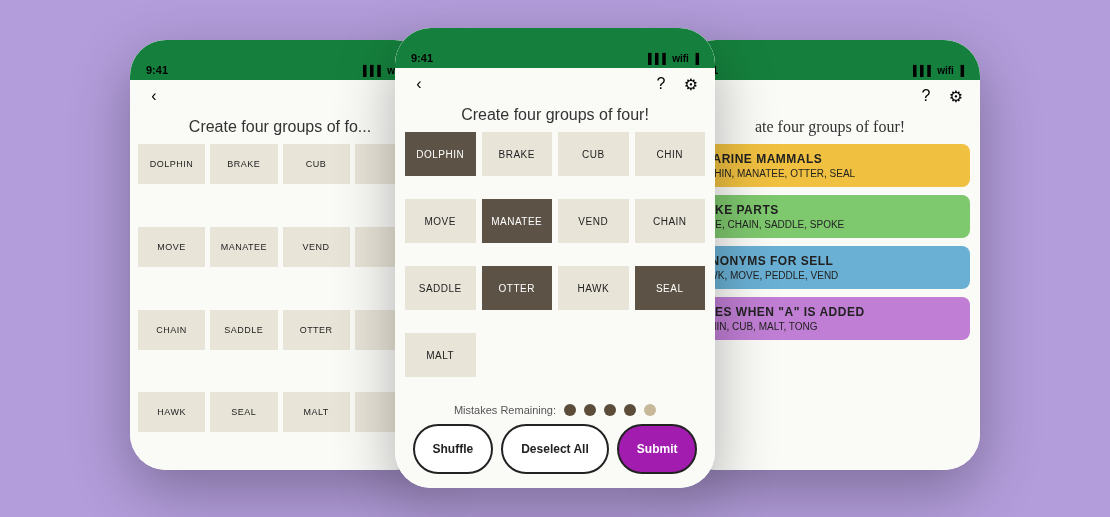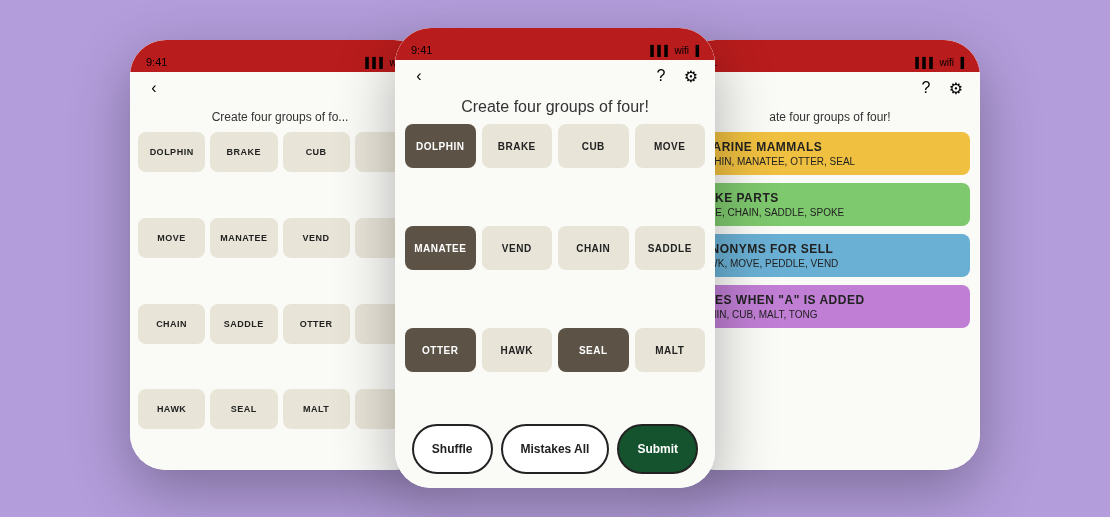--- a/index.html
+++ b/index.html
@@ -58,24 +58,24 @@
       background: #fafaf7;
       display: flex;
       flex-direction: column;
     }
 
     
     .status-bar {
       display: flex;
       justify-content: space-between;
       align-items: center;
-      padding: 16px 16px 4px;
+      padding: 24px 16px 4px;
       font-size: 11px;
-      font-weight: 400;
-      background: #b91c1c;
+      font-weight: 700;
+      background: #15803d;
     }
 
     .status-icons {
       display: flex;
       gap: 3px;
       align-items: center;
       font-size: 10px;
     }
 
     
@@ -114,26 +114,26 @@
     .word-grid {
       display: grid;
       grid-template-columns: repeat(4, 1fr);
       gap: 6px;
       padding: 0 10px;
       flex: 1;
     }
 
     .word-tile {
       background: #e8e4d8;
-      border-radius: 8px;
+      border-radius: 0;
       display: flex;
       align-items: center;
       justify-content: center;
       font-size: 10px;
-      font-weight: 700;
+      font-weight: 400;
       color: #222;
       cursor: pointer;
       height: 44px;
       letter-spacing: 0.5px;
       text-transform: uppercase;
     }
 
     .word-tile.selected {
       background: #5c5346;
       color: #fff;
@@ -171,38 +171,38 @@
       font-size: 12px;
       font-weight: 600;
       cursor: pointer;
       border: 2px solid #222;
       background: #fff;
       color: #222;
       text-align: center;
     }
 
     .btn-submit {
-      background: #14532d;
+      background: #a21caf;
       color: #fff;
       border-color: #222;
     }
 
     
     .phone-left .word-grid {
       gap: 5px;
       padding: 0 8px;
     }
 
     .phone-left .word-tile {
       height: 40px;
       font-size: 9px;
     }
 
     .phone-left .game-title {
-      font-size: 12px;
+      font-size: 16px;
     }
 
     
     .results-view {
       padding: 0 10px;
       display: flex;
       flex-direction: column;
       gap: 8px;
     }
 
@@ -228,21 +228,22 @@
     .card-yellow { background: #f0c040; }
     .card-green { background: #7ec86e; }
     .card-blue { background: #6ab0d4; }
     .card-purple { background: #c07ed4; }
 
     .phone-right .nav-bar {
       justify-content: flex-end;
     }
 
     .phone-right .game-title {
-      font-size: 12px;
+      font-size: 16px;
+      font-family: Liberation Serif, serif;
     }
   </style>
 </head>
 <body>
 
 <div class="phone phone-left">
   <div class="phone-inner">
     <div class="status-bar">
       <span>9:41</span>
       <div class="status-icons">
@@ -330,32 +331,41 @@
         <div class="nav-icon">?</div>
         <div class="nav-icon">⚙</div>
       </div>
     </div>
     <div class="game-title">Create four groups of four!</div>
     <div class="word-grid">
 
       <div class="word-tile selected">DOLPHIN</div>
       <div class="word-tile">BRAKE</div>
       <div class="word-tile">CUB</div>
+      <div class="word-tile">CHIN</div>
 
       <div class="word-tile">MOVE</div>
       <div class="word-tile selected">MANATEE</div>
       <div class="word-tile">VEND</div>
 
       <div class="word-tile">CHAIN</div>
       <div class="word-tile">SADDLE</div>
       <div class="word-tile selected">OTTER</div>
 
       <div class="word-tile">HAWK</div>
       <div class="word-tile selected">SEAL</div>
       <div class="word-tile">MALT</div>
     </div>
+    <div class="mistakes-row">
+      <span>Mistakes Remaining:</span>
+      <span class="dot" style="background:#5c4d3a;"></span>
+      <span class="dot" style="background:#5c4d3a;"></span>
+      <span class="dot" style="background:#5c4d3a;"></span>
+      <span class="dot" style="background:#5c4d3a;"></span>
+      <span class="dot" style="background:#c8b89a;"></span>
+    </div>
     <div class="bottom-buttons">
       <button class="btn">Shuffle</button>
-      <button class="btn">Mistakes All</button>
+      <button class="btn">Deselect All</button>
       <button class="btn btn-submit">Submit</button>
     </div>
   </div>
 </div>
 
 </body></html>

